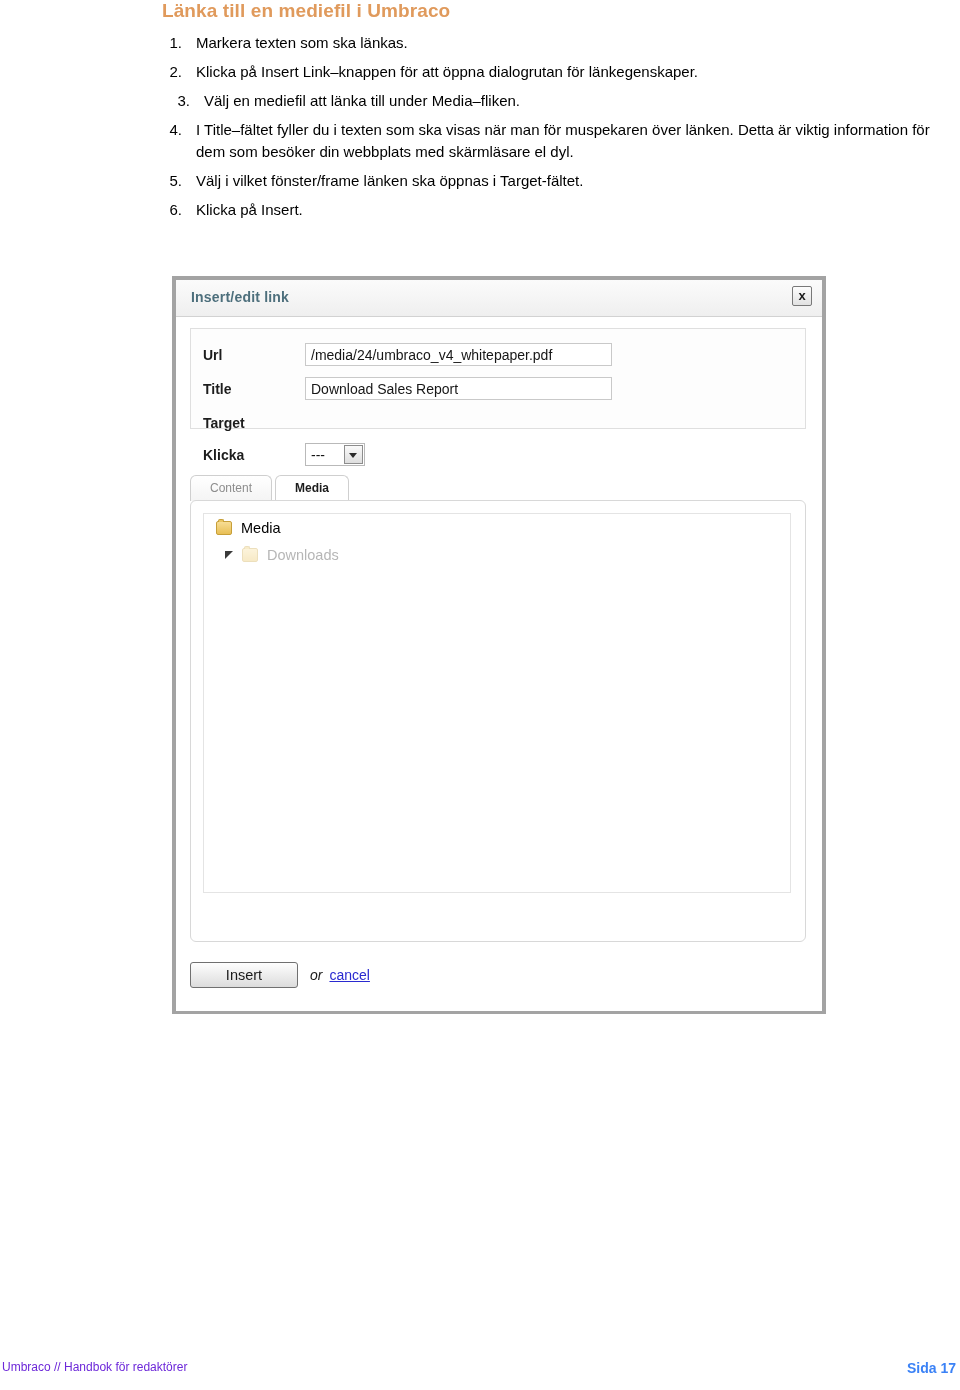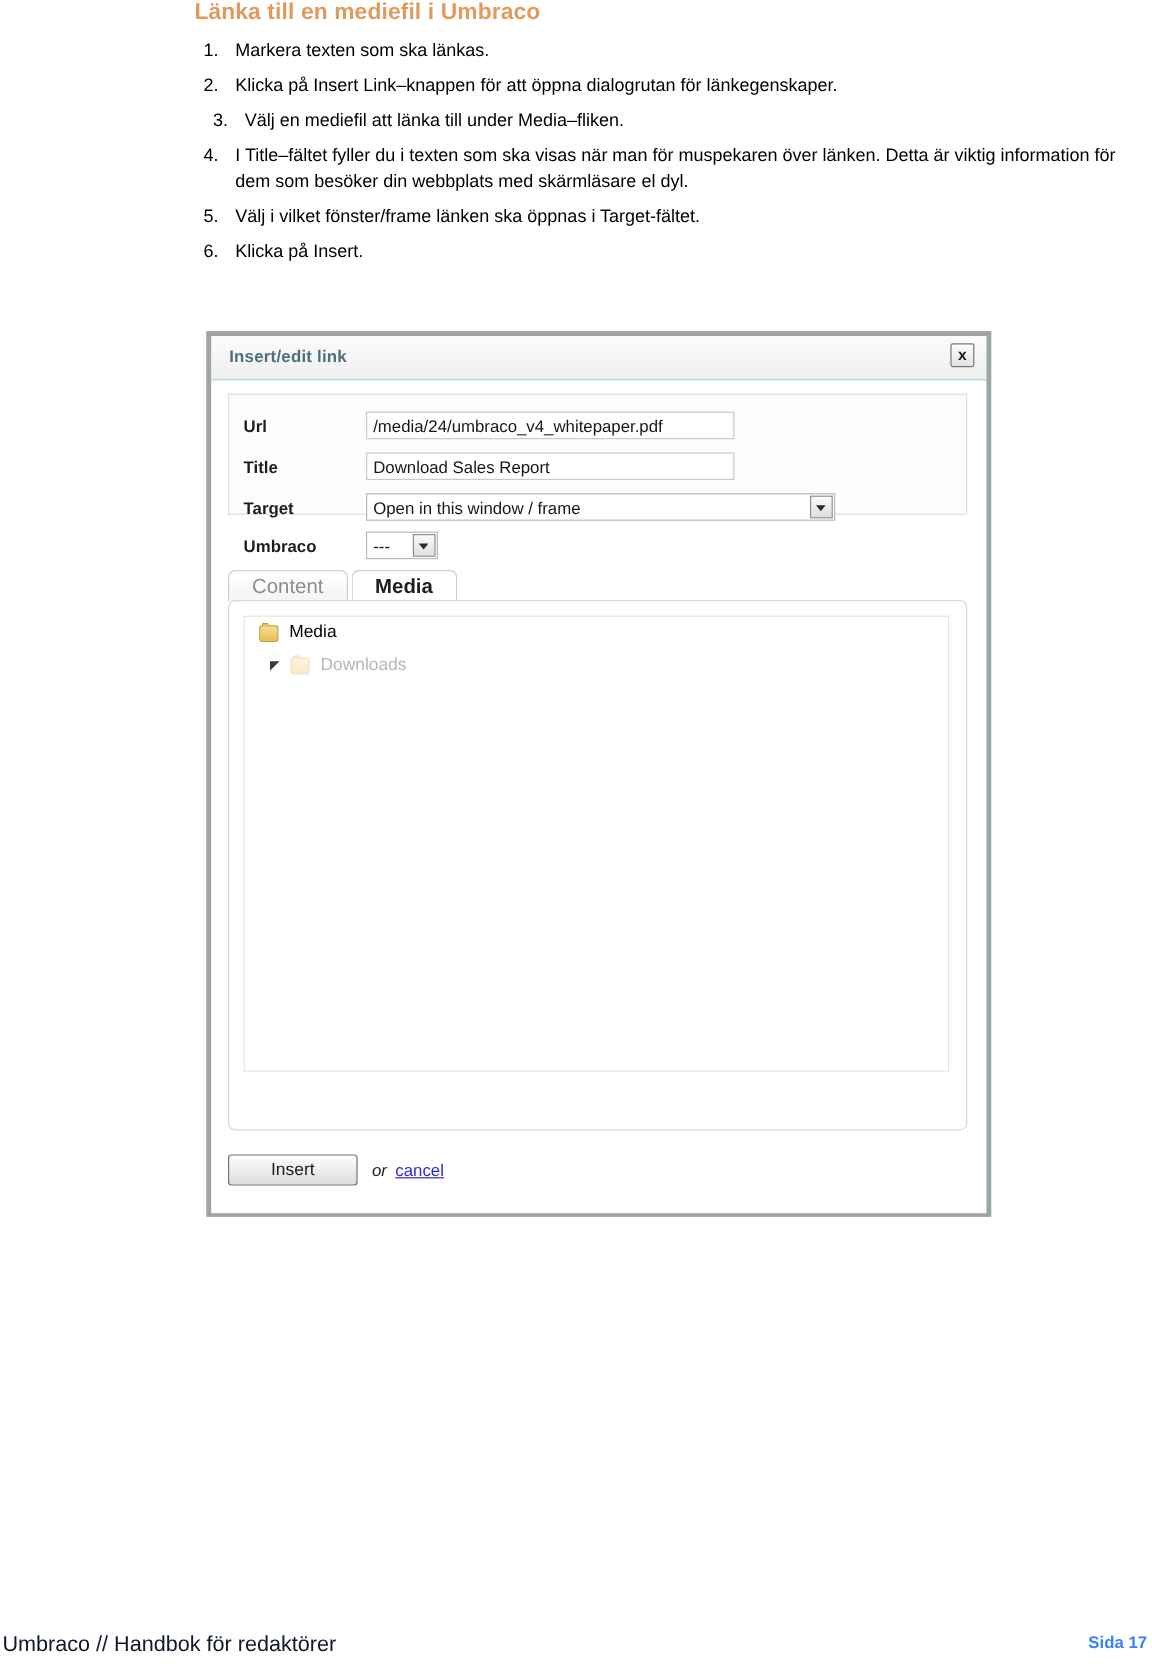--- a/index.html
+++ b/index.html
@@ -205,21 +205,21 @@
     left: 14px;
     top: 158px;
     height: 26px;
   }
   .tab {
     position: relative;
     float: left;
     height: 26px;
     padding: 0 19px;
     line-height: 25px;
-    font-size: 17px;
+    font-size: 12px;
     border: 1px solid #cfcfcf;
     border-bottom: none;
     border-radius: 6px 6px 0 0;
     background: linear-gradient(#ffffff, #f4f4f4);
     box-sizing: border-box;
     cursor: pointer;
     text-align: center;
   }
   .tab.inactive { color: #8d8d8d; }
   .tab.active {
@@ -364,22 +364,22 @@
     position: absolute;
     left: 0;
     top: 1360px;
     width: 960px;
     height: 24px;
   }
   .pg-footer .left {
     position: absolute;
     left: 2px;
     top: 0;
-    font-size: 18px;
-    color: #0f172a;
+    font-size: 12px;
+    color: #6d28d9;
   }
   .pg-footer .right {
     position: absolute;
     right: 4px;
     top: 0;
     font-size: 14px;
     font-weight: bold;
     color: #3b82f6;
   }
 </style>
@@ -439,28 +439,24 @@
           <div class="finput url">/media/24/umbraco_v4_whitepaper.pdf</div>
         </div>
 
         <div class="frow" style="top:46px;">
           <span class="flabel">Title</span>
           <div class="finput title">Download Sales Report</div>
         </div>
 
         <div class="frow" style="top:80px;">
           <span class="flabel">Target</span>
-          <div class="fselect target">
-            <span>Open in this window / frame</span>
-            <span class="arrowbox"></span>
-          </div>
         </div>
 
         <div class="frow" style="top:112px;">
-          <span class="flabel">Umbraco</span>
+          <span class="flabel">Klicka</span>
           <div class="fselect anchor">
             <span>---</span>
             <span class="arrowbox"></span>
           </div>
         </div>
 
       </div>
 
       <div class="tabs">
         <div class="tab inactive">Content</div>

